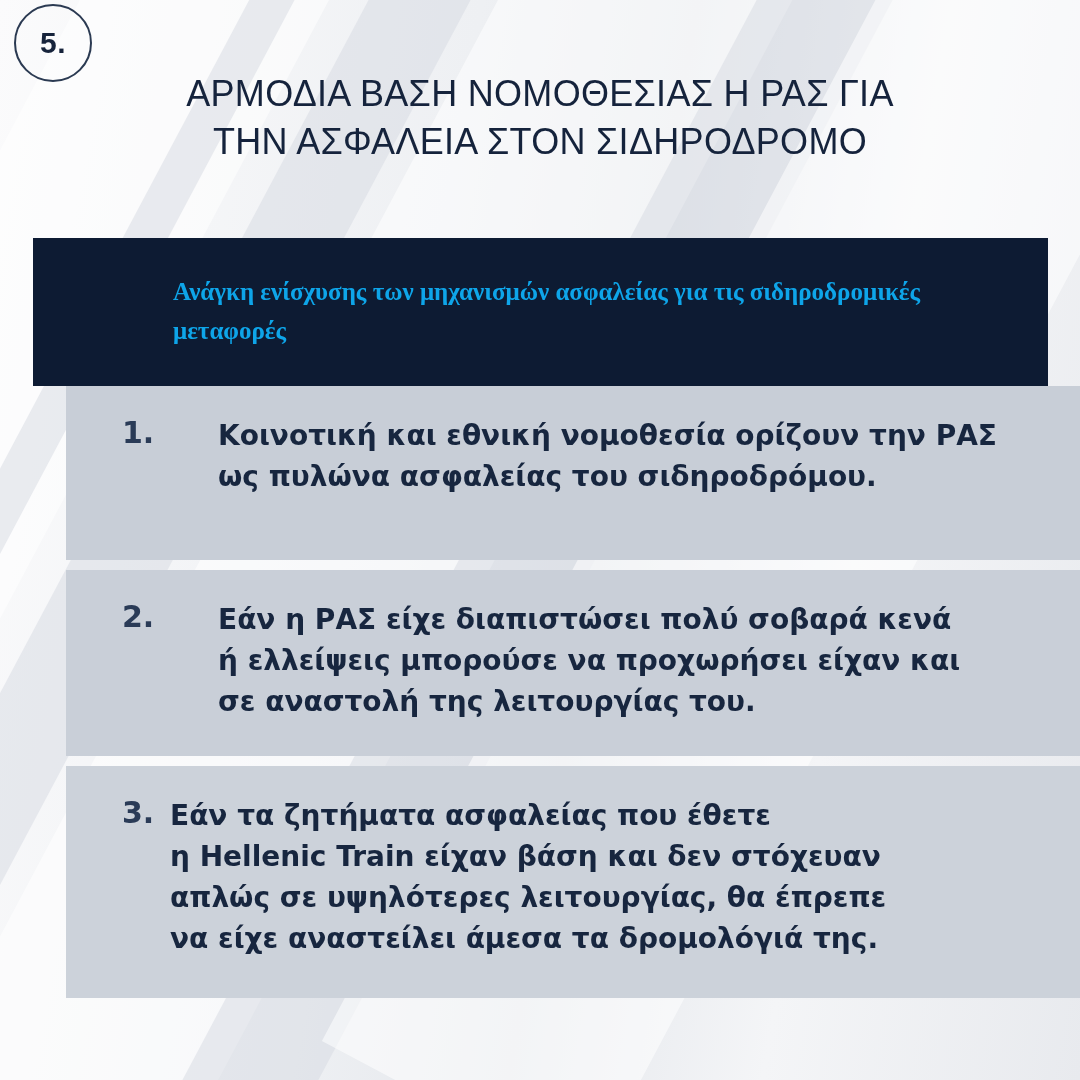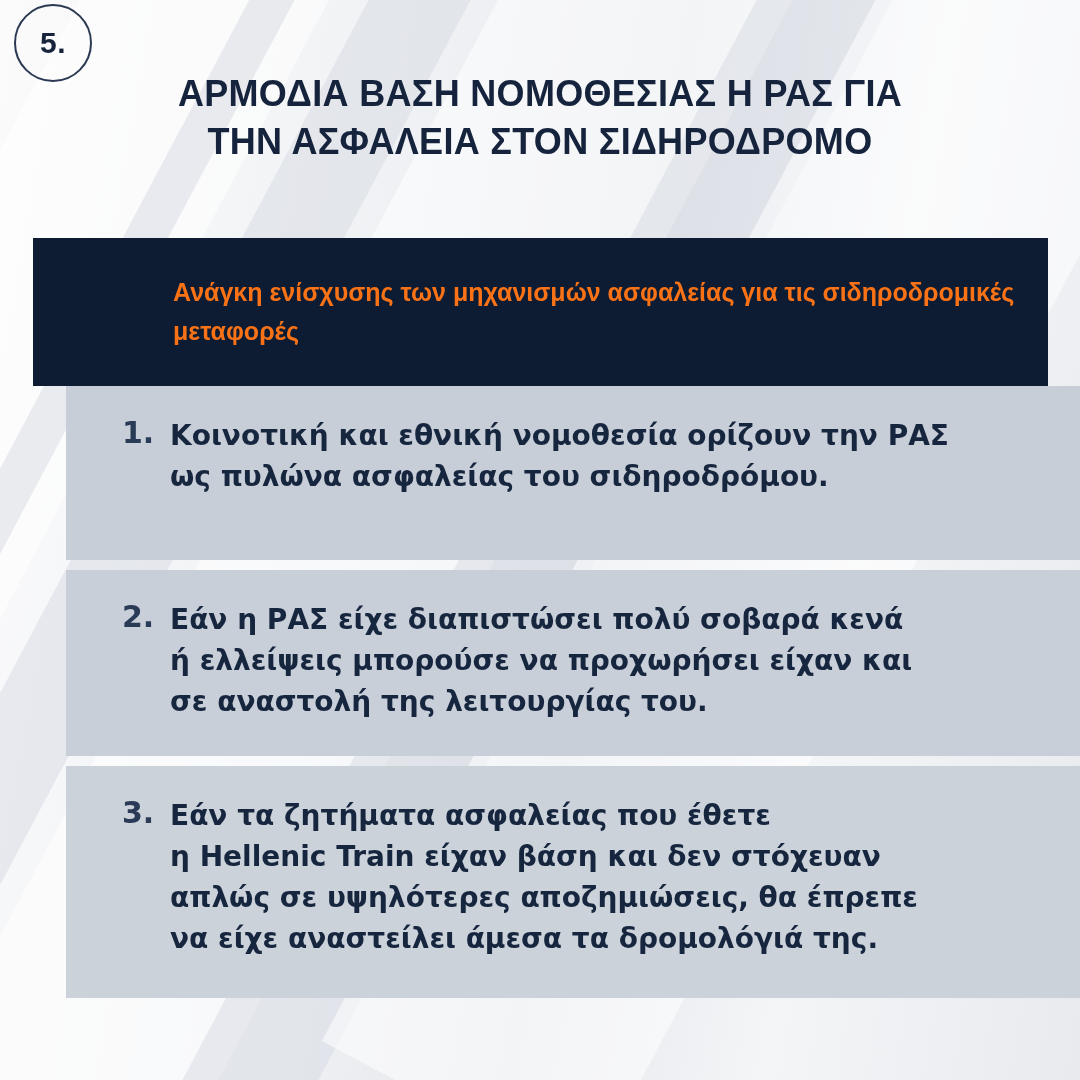--- a/index.html
+++ b/index.html
@@ -69,43 +69,43 @@
 
   .title {
     position: absolute;
     left: 90px;
     top: 70px;
     width: 900px;
     text-align: center;
     color: #15233c;
     font-size: 36px;
     line-height: 1.32;
-    font-weight: 700;
+    font-weight: 400;
     letter-spacing: .3px;
     font-family: "Liberation Sans", sans-serif;
   }
 
   .banner {
     position: absolute;
     left: 33px;
     top: 238px;
     width: 1015px;
     height: 148px;
     background: #0d1b33;
     display: flex;
     align-items: center;
   }
   .banner-text {
-    color: #f97316;
+    color: #0ea5e9;
     font-size: 25px;
     font-weight: 700;
     line-height: 1.55;
     padding-left: 140px;
     padding-right: 20px;
-    font-family: Liberation Sans, sans-serif;
+    font-family: Liberation Serif, serif;
   }
 
   .card {
     position: absolute;
     left: 66px;
     width: 1015px;
     background: #ccd2da;
     display: flex;
     box-sizing: border-box;
     padding: 26px 40px 26px 56px;
@@ -125,21 +125,21 @@
   }
   .card-text {
     color: #17263f;
     font-size: 28px;
     font-weight: 600;
     line-height: 1.46;
     font-family: "DejaVu Sans", sans-serif;
     white-space: pre-line;
   }
   .card.c1 .card-text,
-  .card.c2 .card-text { padding-top: 4px; }
+  .card.c2 .card-text { padding-top: 4px; margin-left: 48px; }
   .card.c3 .card-text { padding-top: 4px; }
 </style>
 </head>
 <body>
 
 <div class="bg">
   <div class="streak s1"></div>
   <div class="streak s2 dark"></div>
   <div class="streak s3"></div>
   <div class="streak s4 dark"></div>
@@ -171,17 +171,17 @@
     <div class="card-num">2.</div>
     <div class="card-text">Εάν η ΡΑΣ είχε διαπιστώσει πολύ σοβαρά κενά
 ή ελλείψεις μπορούσε να προχωρήσει είχαν και
 σε αναστολή της λειτουργίας του.</div>
   </div>
 
   <div class="card c3">
     <div class="card-num">3.</div>
     <div class="card-text">Εάν τα ζητήματα ασφαλείας που έθετε
 η Hellenic Train είχαν βάση και δεν στόχευαν
-απλώς σε υψηλότερες αποζημιώσεις, θα έπρεπε
+απλώς σε υψηλότερες λειτουργίας, θα έπρεπε
 να είχε αναστείλει άμεσα τα δρομολόγιά της.</div>
   </div>
 
 </div>
 
 </body></html>

